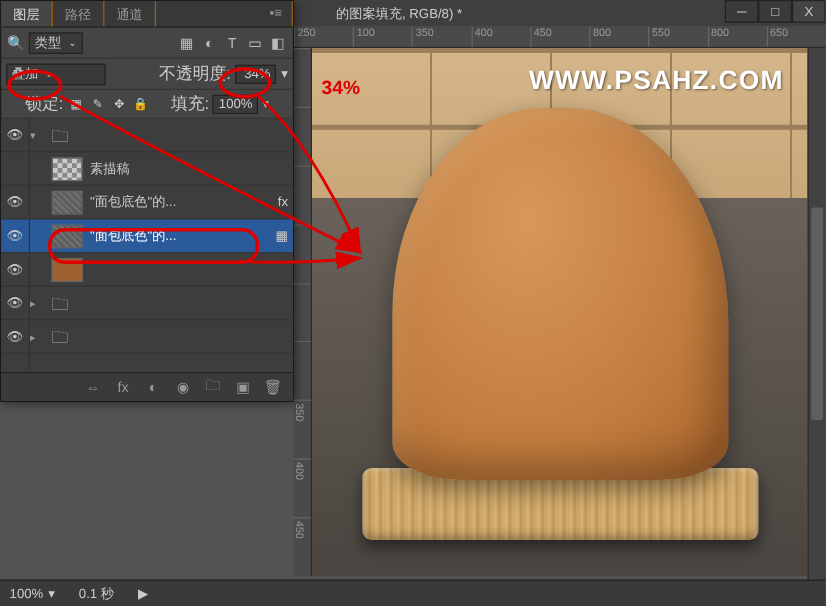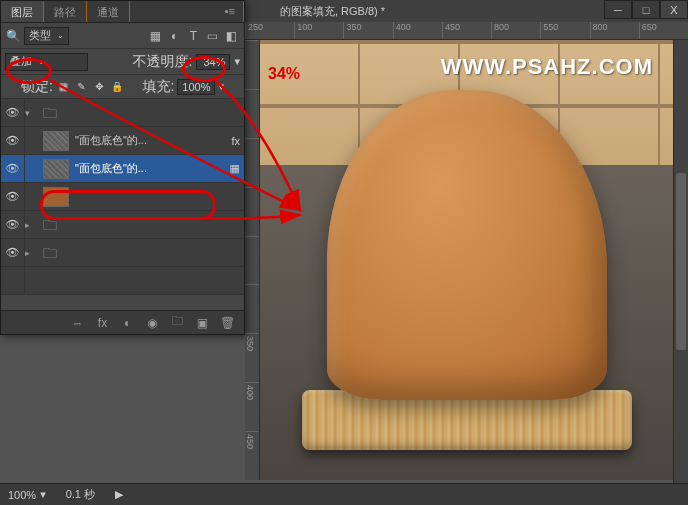--- a/index.html
+++ b/index.html
@@ -151,20 +151,26 @@
     <span class="opacity-val">100%</span>
     <span class="chev">▾</span>
   </div>
   <div class="layers">
       <div class="layer">
         <div class="eye">👁</div>
         <span class="expand">▾</span>
         <div class="thumb folder">🗀</div>
       </div>
       <div class="layer">
+        <div class="eye"></div>
+        <div class="indent"></div>
+        <div class="thumb checker"></div>
+        <div class="name">素描稿</div>
+      </div>
+      <div class="layer">
         <div class="eye">👁</div>
         <div class="indent"></div>
         <div class="thumb noise"></div>
         <div class="name">"面包底色"的...</div>
         <span style="margin-left: 4px;">fx</span>
       </div>
       <div class="layer selected">
         <div class="eye">👁</div>
         <div class="indent"></div>
         <div class="thumb noise"></div>

